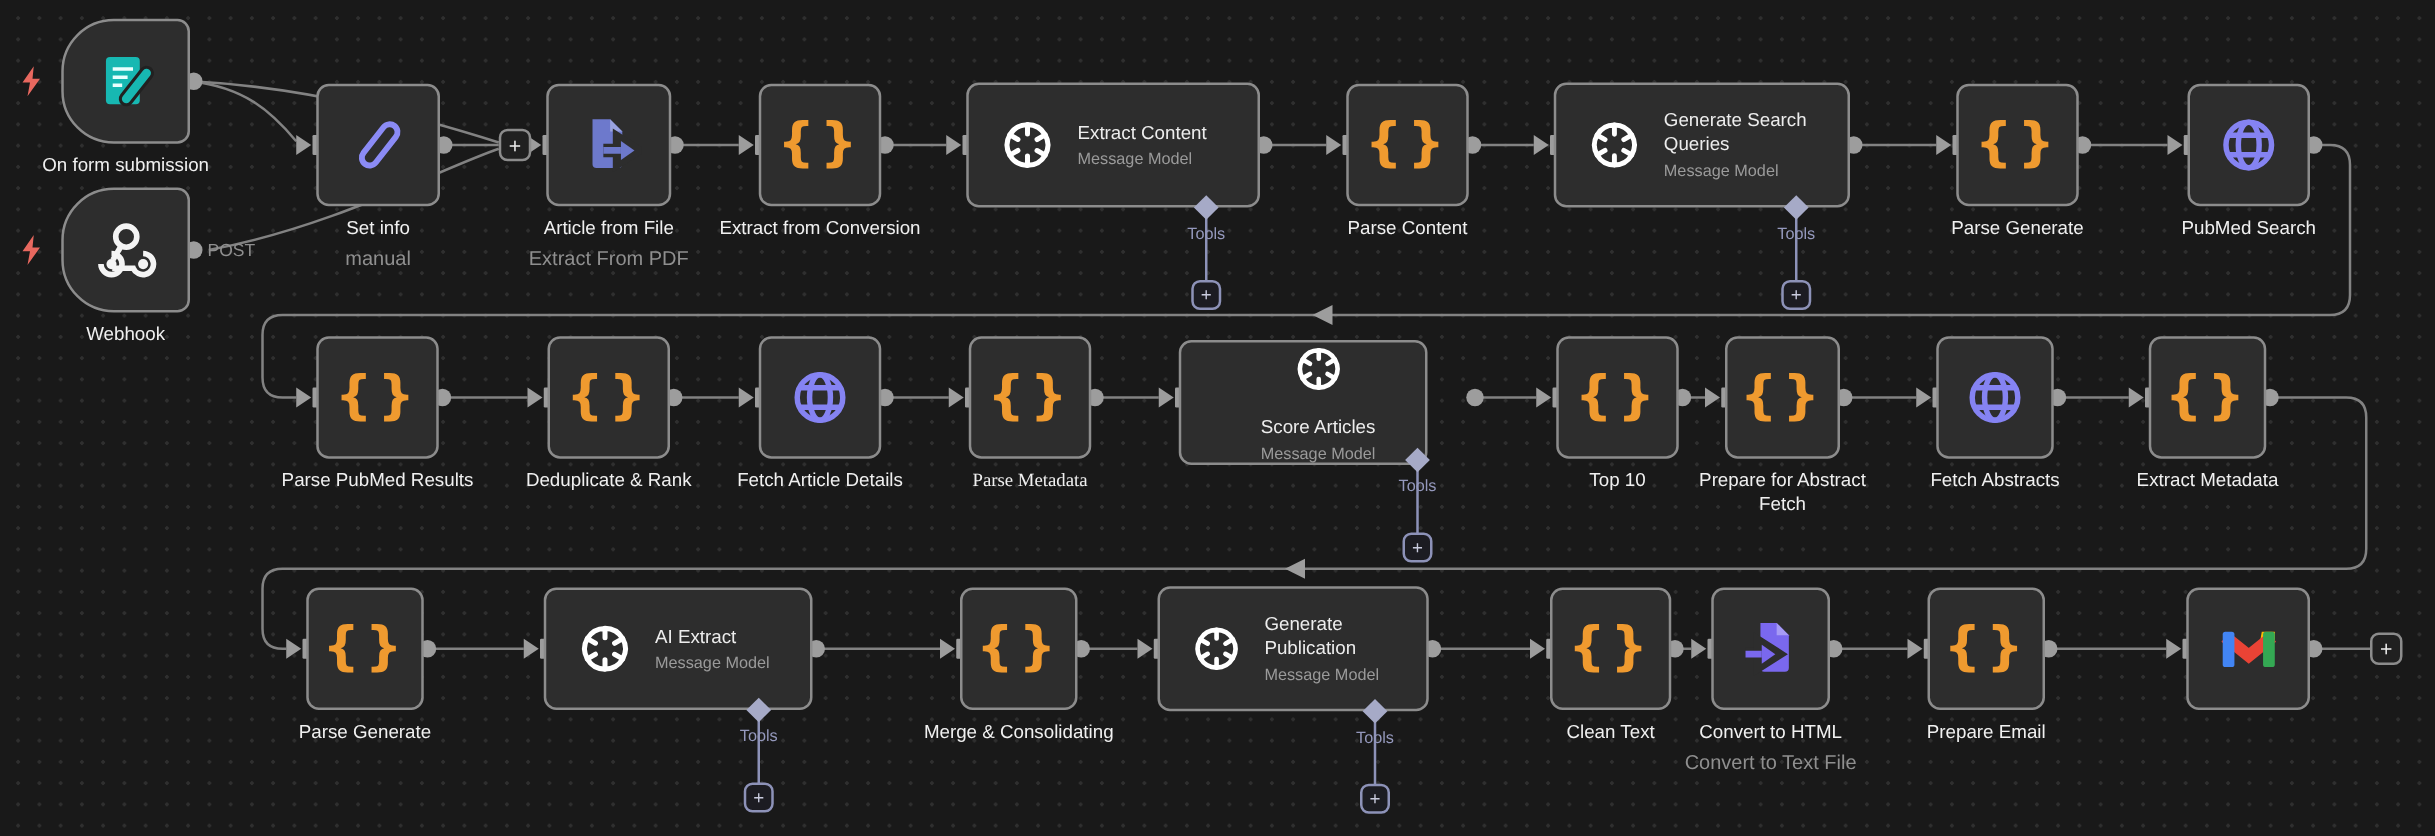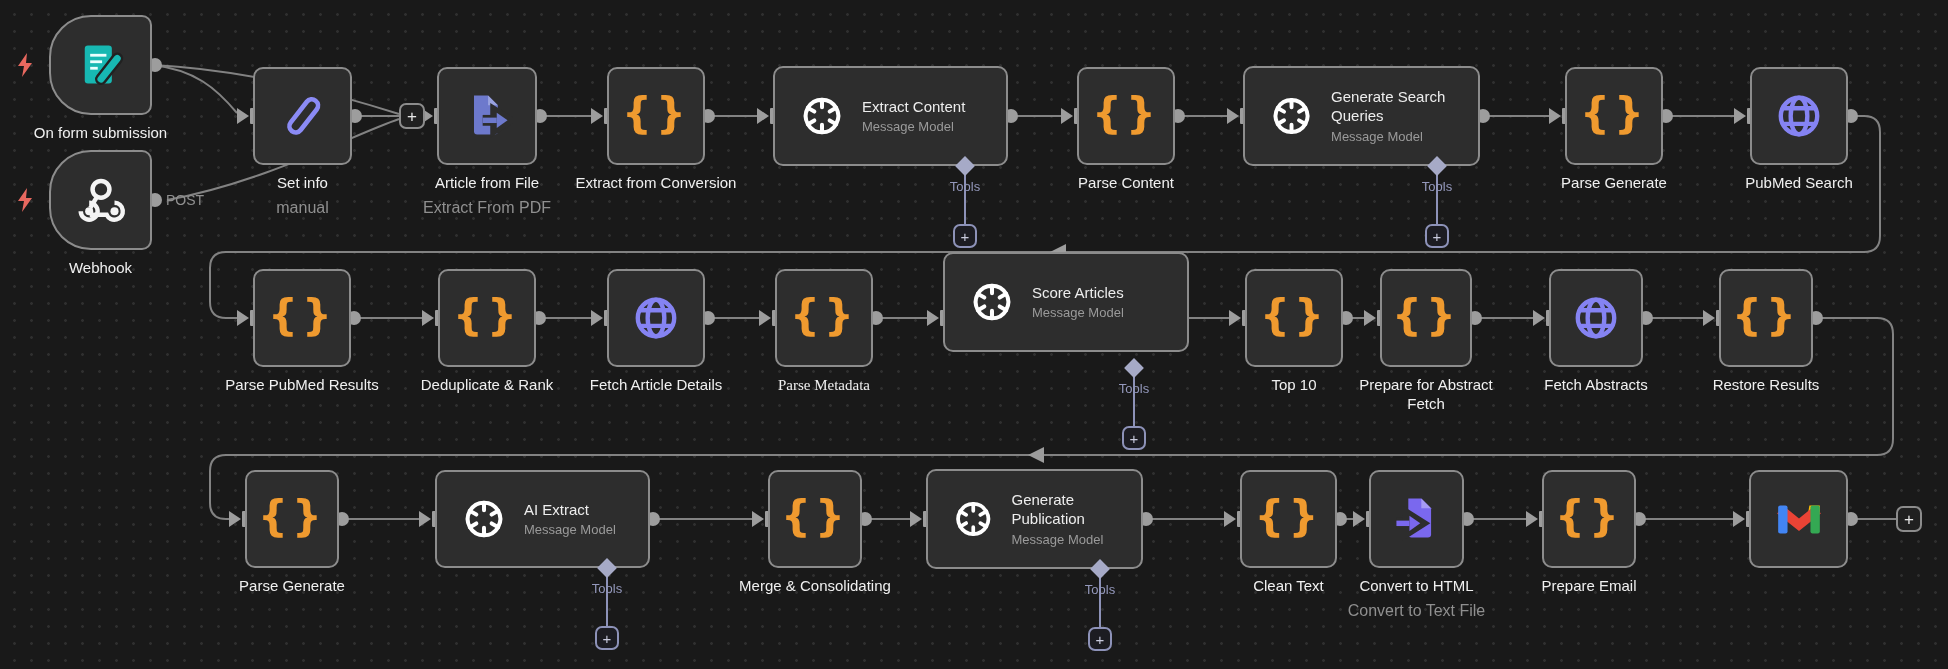--- a/index.html
+++ b/index.html
@@ -318,21 +318,21 @@
       </div>
       <div class="node-label" style="left: 526px; top: 376px; width: 260px;">
         <div class="t">Fetch Article Details</div>
       </div>
       <div class="node square" style="left: 775px; top: 269px; width: 98px; height: 98px;">
         <div class="code-glyph" style="color:#ef9a2f">{}</div>
       </div>
       <div class="node-label" style="left: 694px; top: 376px; width: 260px; font-family: Liberation Serif, serif;">
         <div class="t">Parse Metadata</div>
       </div>
-      <div class="node ai" style="left: 943px; top: 252px; width: 246px; height: 100px;">
+      <div class="node ai" style="left: 943px; top: 272px; width: 199px; height: 100px; flex-direction: column;">
         <svg width="46" height="46" viewBox="0 0 48 48" fill="none">
         <g transform="translate(24,24)" stroke="#ffffff" stroke-width="4.2" stroke-linecap="round" stroke-linejoin="round">
             <path d="M 0 -17 A 17 17 0 0 1 14.7 -8.5 L 8 -4.6" transform="rotate(0)"></path>
             <path d="M 0 -17 A 17 17 0 0 1 14.7 -8.5 L 8 -4.6" transform="rotate(60)"></path>
             <path d="M 0 -17 A 17 17 0 0 1 14.7 -8.5 L 8 -4.6" transform="rotate(120)"></path>
             <path d="M 0 -17 A 17 17 0 0 1 14.7 -8.5 L 8 -4.6" transform="rotate(180)"></path>
             <path d="M 0 -17 A 17 17 0 0 1 14.7 -8.5 L 8 -4.6" transform="rotate(240)"></path>
             <path d="M 0 -17 A 17 17 0 0 1 14.7 -8.5 L 8 -4.6" transform="rotate(300)"></path>
           </g>
         </svg>
@@ -366,21 +366,21 @@
           </g>
         </svg>
       </div>
       <div class="node-label" style="left: 1466px; top: 376px; width: 260px;">
         <div class="t">Fetch Abstracts</div>
       </div>
       <div class="node square" style="left: 1719px; top: 269px; width: 94px; height: 98px;">
         <div class="code-glyph" style="color:#ef9a2f">{}</div>
       </div>
       <div class="node-label" style="left: 1636px; top: 376px; width: 260px;">
-        <div class="t">Restore Results</div>
+        <div class="t">Extract Metadata</div>
       </div>
       <div class="node square" style="left: 245px; top: 470px; width: 94px; height: 98px;">
         <div class="code-glyph" style="color:#ef9a2f">{}</div>
       </div>
       <div class="node-label" style="left: 162px; top: 577px; width: 260px;">
         <div class="t">Parse Generate</div>
       </div>
       <div class="node ai" style="left: 435px; top: 470px; width: 215px; height: 98px;">
         <svg width="46" height="46" viewBox="0 0 48 48" fill="none">
         <g transform="translate(24,24)" stroke="#ffffff" stroke-width="4.2" stroke-linecap="round" stroke-linejoin="round">

